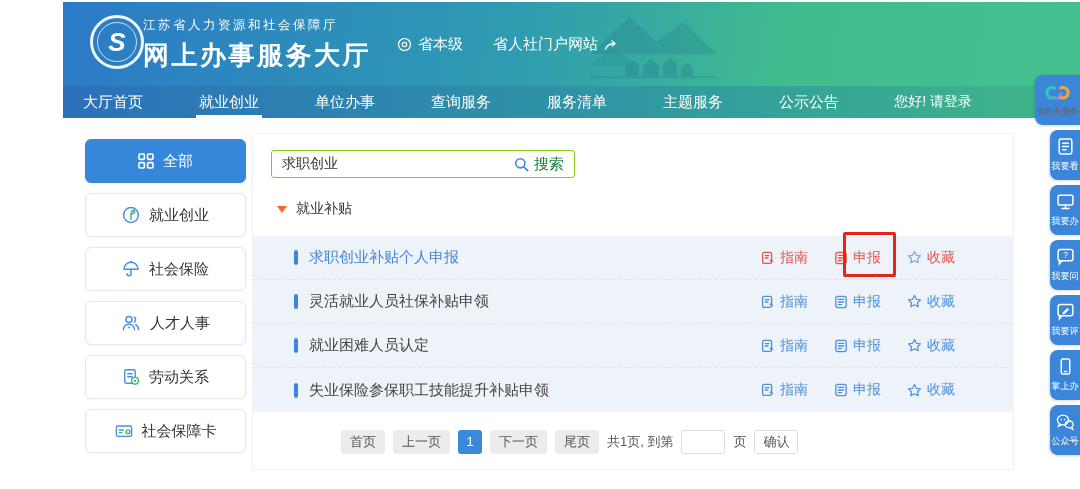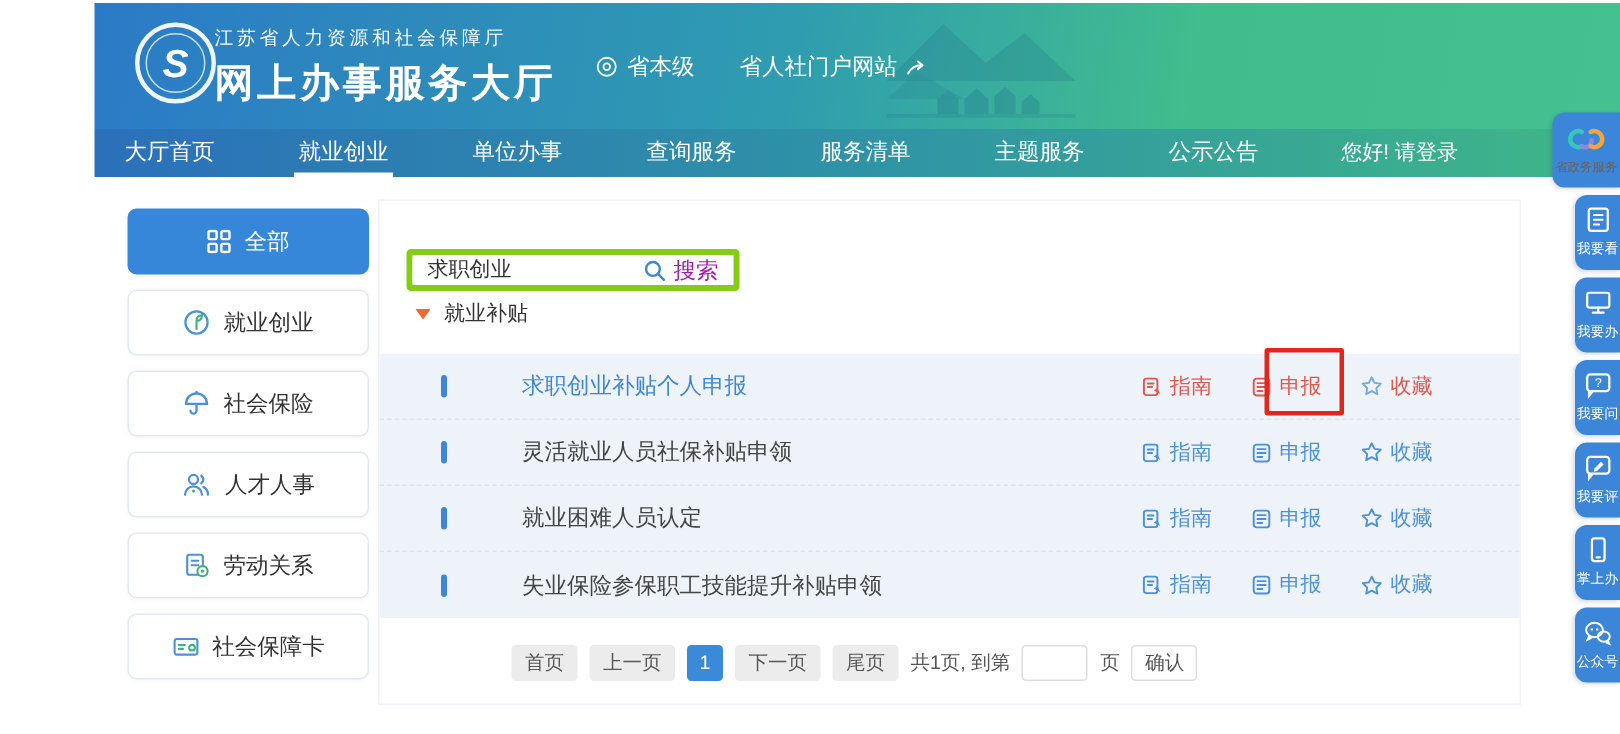--- a/index.html
+++ b/index.html
@@ -31,34 +31,34 @@
   
   .sidebar { position:absolute; left:85px; top:139px; width:161px; }
   .side-btn { height:44px; margin-bottom:10px; border:1px solid #e4e8ef; border-radius:6px; background:#fff;
     display:flex; align-items:center; justify-content:center; gap:9px; font-size:15px; color:#333;
     box-shadow:0 1px 3px rgba(40,60,90,.04); cursor:pointer; }
   .side-btn.active { background:#3687d9; border-color:#3687d9; color:#fff; }
   .side-ic { display:flex; align-items:center; }
 
   
   .panel { position:absolute; left:252px; top:133px; width:762px; height:337px; background:#fff; border:1px solid #f0f2f6; }
-  .searchbox { position:absolute; left:18px; top:32px; width:222px; height:28px; border:4px solid #84cc16;
+  .searchbox { position:absolute; left:18px; top:16px; width:304px; height:28px; border:1px solid #84cc16;
     border-radius:3px; display:flex; align-items:center; background:#fff; }
   .searchbox input { flex:1; min-width:0; border:none; outline:none; padding:0 10px; font-size:14px; color:#333;
     font-family:"Liberation Sans", sans-serif; }
-  .search-btn { display:flex; align-items:center; gap:5px; color:#a21caf; font-size:15px; padding-right:10px; cursor:pointer; }
+  .search-btn { display:flex; align-items:center; gap:5px; color:#15803d; font-size:15px; padding-right:10px; cursor:pointer; }
 
   .group-head { position:absolute; left:24px; top:66px; display:flex; align-items:center; gap:9px; font-size:14px; color:#333; cursor:pointer; }
   .tri-down { width:0; height:0; border-left:5px solid transparent; border-right:5px solid transparent; border-top:7px solid #f4682c; }
 
   .svc-list { position:absolute; left:0; right:0; top:102px; background:#eef2f9; }
   .svc-row { height:44px; display:flex; align-items:center; padding:0 58px 0 41px; border-bottom:1px dashed #dde4ef; }
   .svc-row:last-child { border-bottom:none; }
   .bullet { width:4px; height:15px; border-radius:2px; background:#3d87d8; margin-right:11px; flex:none; }
-  .svc-title { font-size:15px; color:#444; flex:1; cursor:pointer; white-space:nowrap; overflow:hidden;margin-left:39px; }
+  .svc-title { font-size:15px; color:#444; flex:1; cursor:pointer; white-space:nowrap; overflow:hidden; }
   .svc-actions { display:flex; gap:26px; }
   .action { display:flex; align-items:center; gap:5px; font-size:14px; color:#4a90dc; cursor:pointer; white-space:nowrap; }
   .svc-row.hl .svc-title { color:#3d87d8; }
   .svc-row.hl .action { color:#e2564b; }
   .svc-row.hl .action-fav svg { color:#76a7e6; }
 
   .red-box { position:absolute; left:843px; top:232px; width:53px; height:45px; border:3px solid #e4251a; border-radius:2px; z-index:6; pointer-events:none; }
 
   .pagination { position:absolute; left:88px; top:296px; display:flex; align-items:center; gap:8px; font-size:13px; color:#555; }
   .pg-btn { background:#ececec; border-radius:3px; padding:0 9px; height:24px; line-height:24px; cursor:pointer; white-space:nowrap;text-align:right; }

